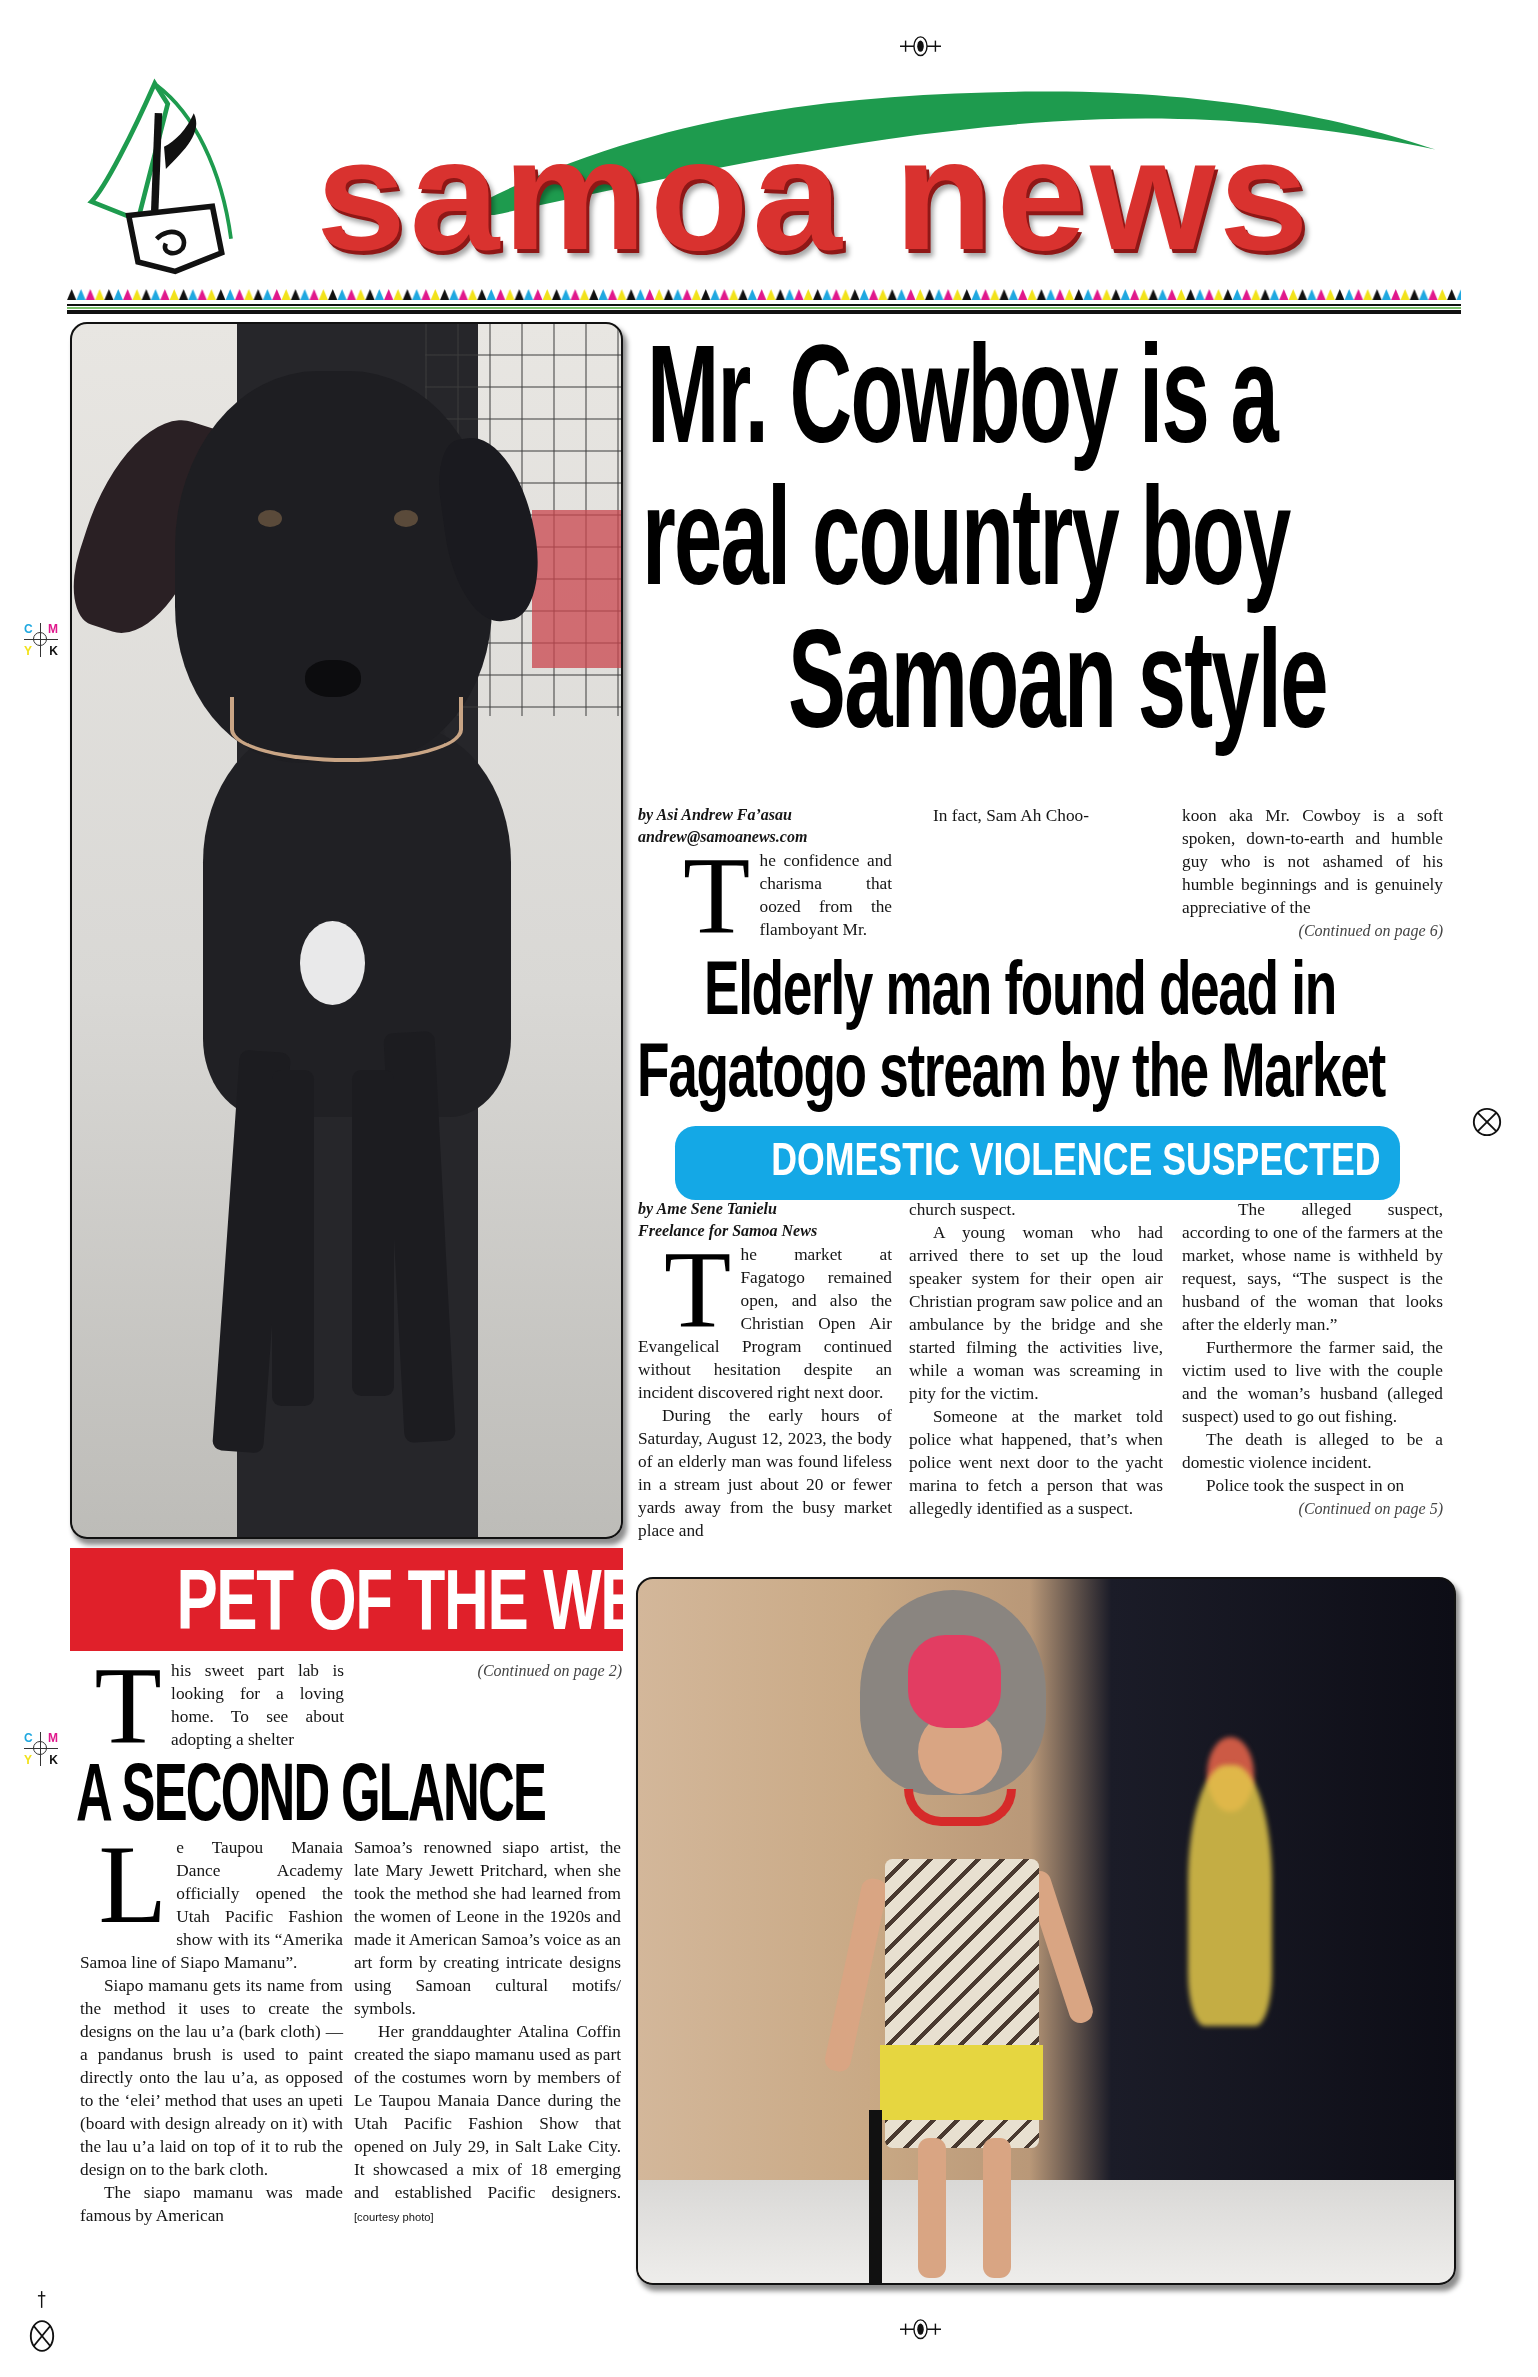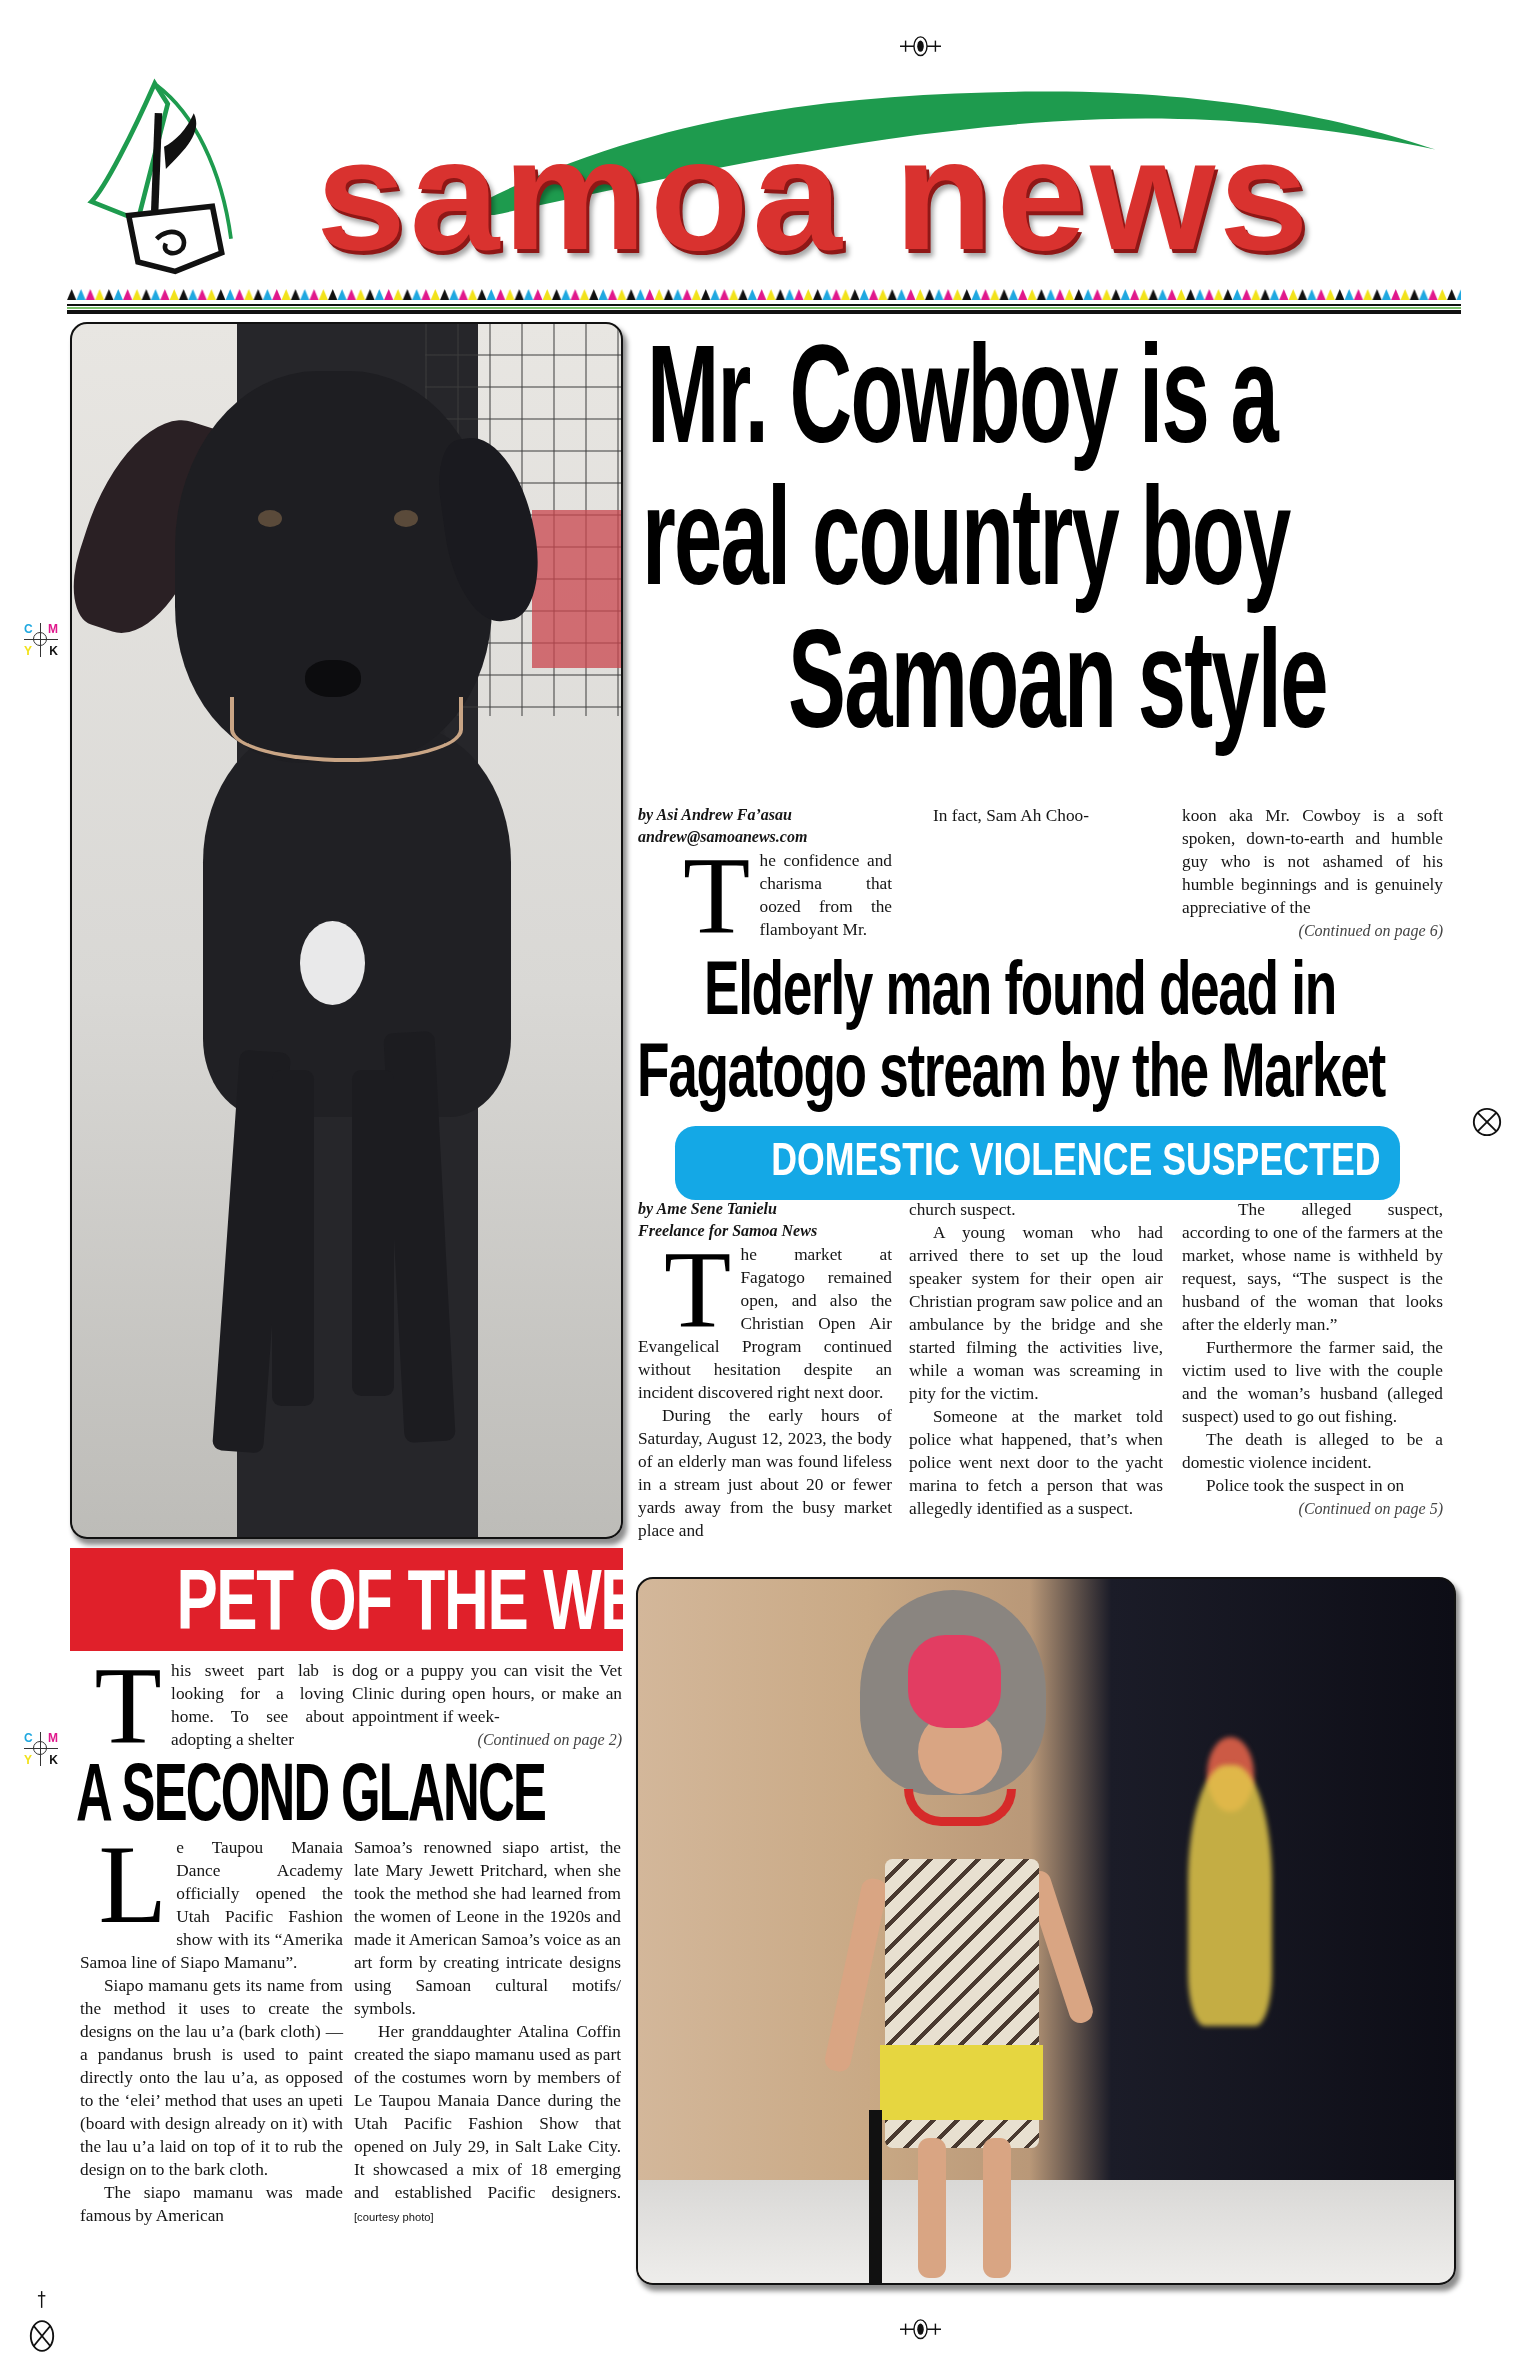--- a/index.html
+++ b/index.html
@@ -222,21 +222,20 @@
   <div class="dog-collar"></div>
   <div class="dog-chest"></div>
 </div>
 <div class="pet-banner"><span>PET OF THE WEEK</span></div>
 
 <div class="col" style="left:76px;top:1659px;width:268px;">
   <span class="dropcap" style="margin-left:18.6px;">T</span>
   <p class="noind">his sweet part lab is looking for a loving home. To see about adopting a shelter</p>
 </div>
 <div class="col" style="left:352px;top:1659px;width:270px;">
-  <p class="noind">dog or a puppy you can visit the Vet Clinic during open hours, or make an appointment if week-</p>
   <span class="cont">(Continued on page 2)</span>
 </div>
 
 <div class="condensed second-glance">
   <span style="display:inline-block;transform:scaleX(0.62);transform-origin:left;">A SECOND GLANCE</span>
 </div>
 <div class="col" style="left:80px;top:1836px;width:263px;">
   <span class="dropcap" style="font-size:112px;line-height:89px;margin-left:18.6px;">L</span>
   <p class="noind">e Taupou Manaia Dance Academy officially opened the Utah Pacific Fashion show with its “Amerika Samoa line of Siapo Mamanu”.</p>
   <p>Siapo mamanu gets its name from the method it uses to create the designs on the lau u’a (bark cloth) — a pandanus brush is used to paint directly onto the lau u’a, as opposed to the ‘elei’ method that uses an upeti (board with design already on it) with the lau u’a laid on top of it to rub the design on to the bark cloth.</p>

